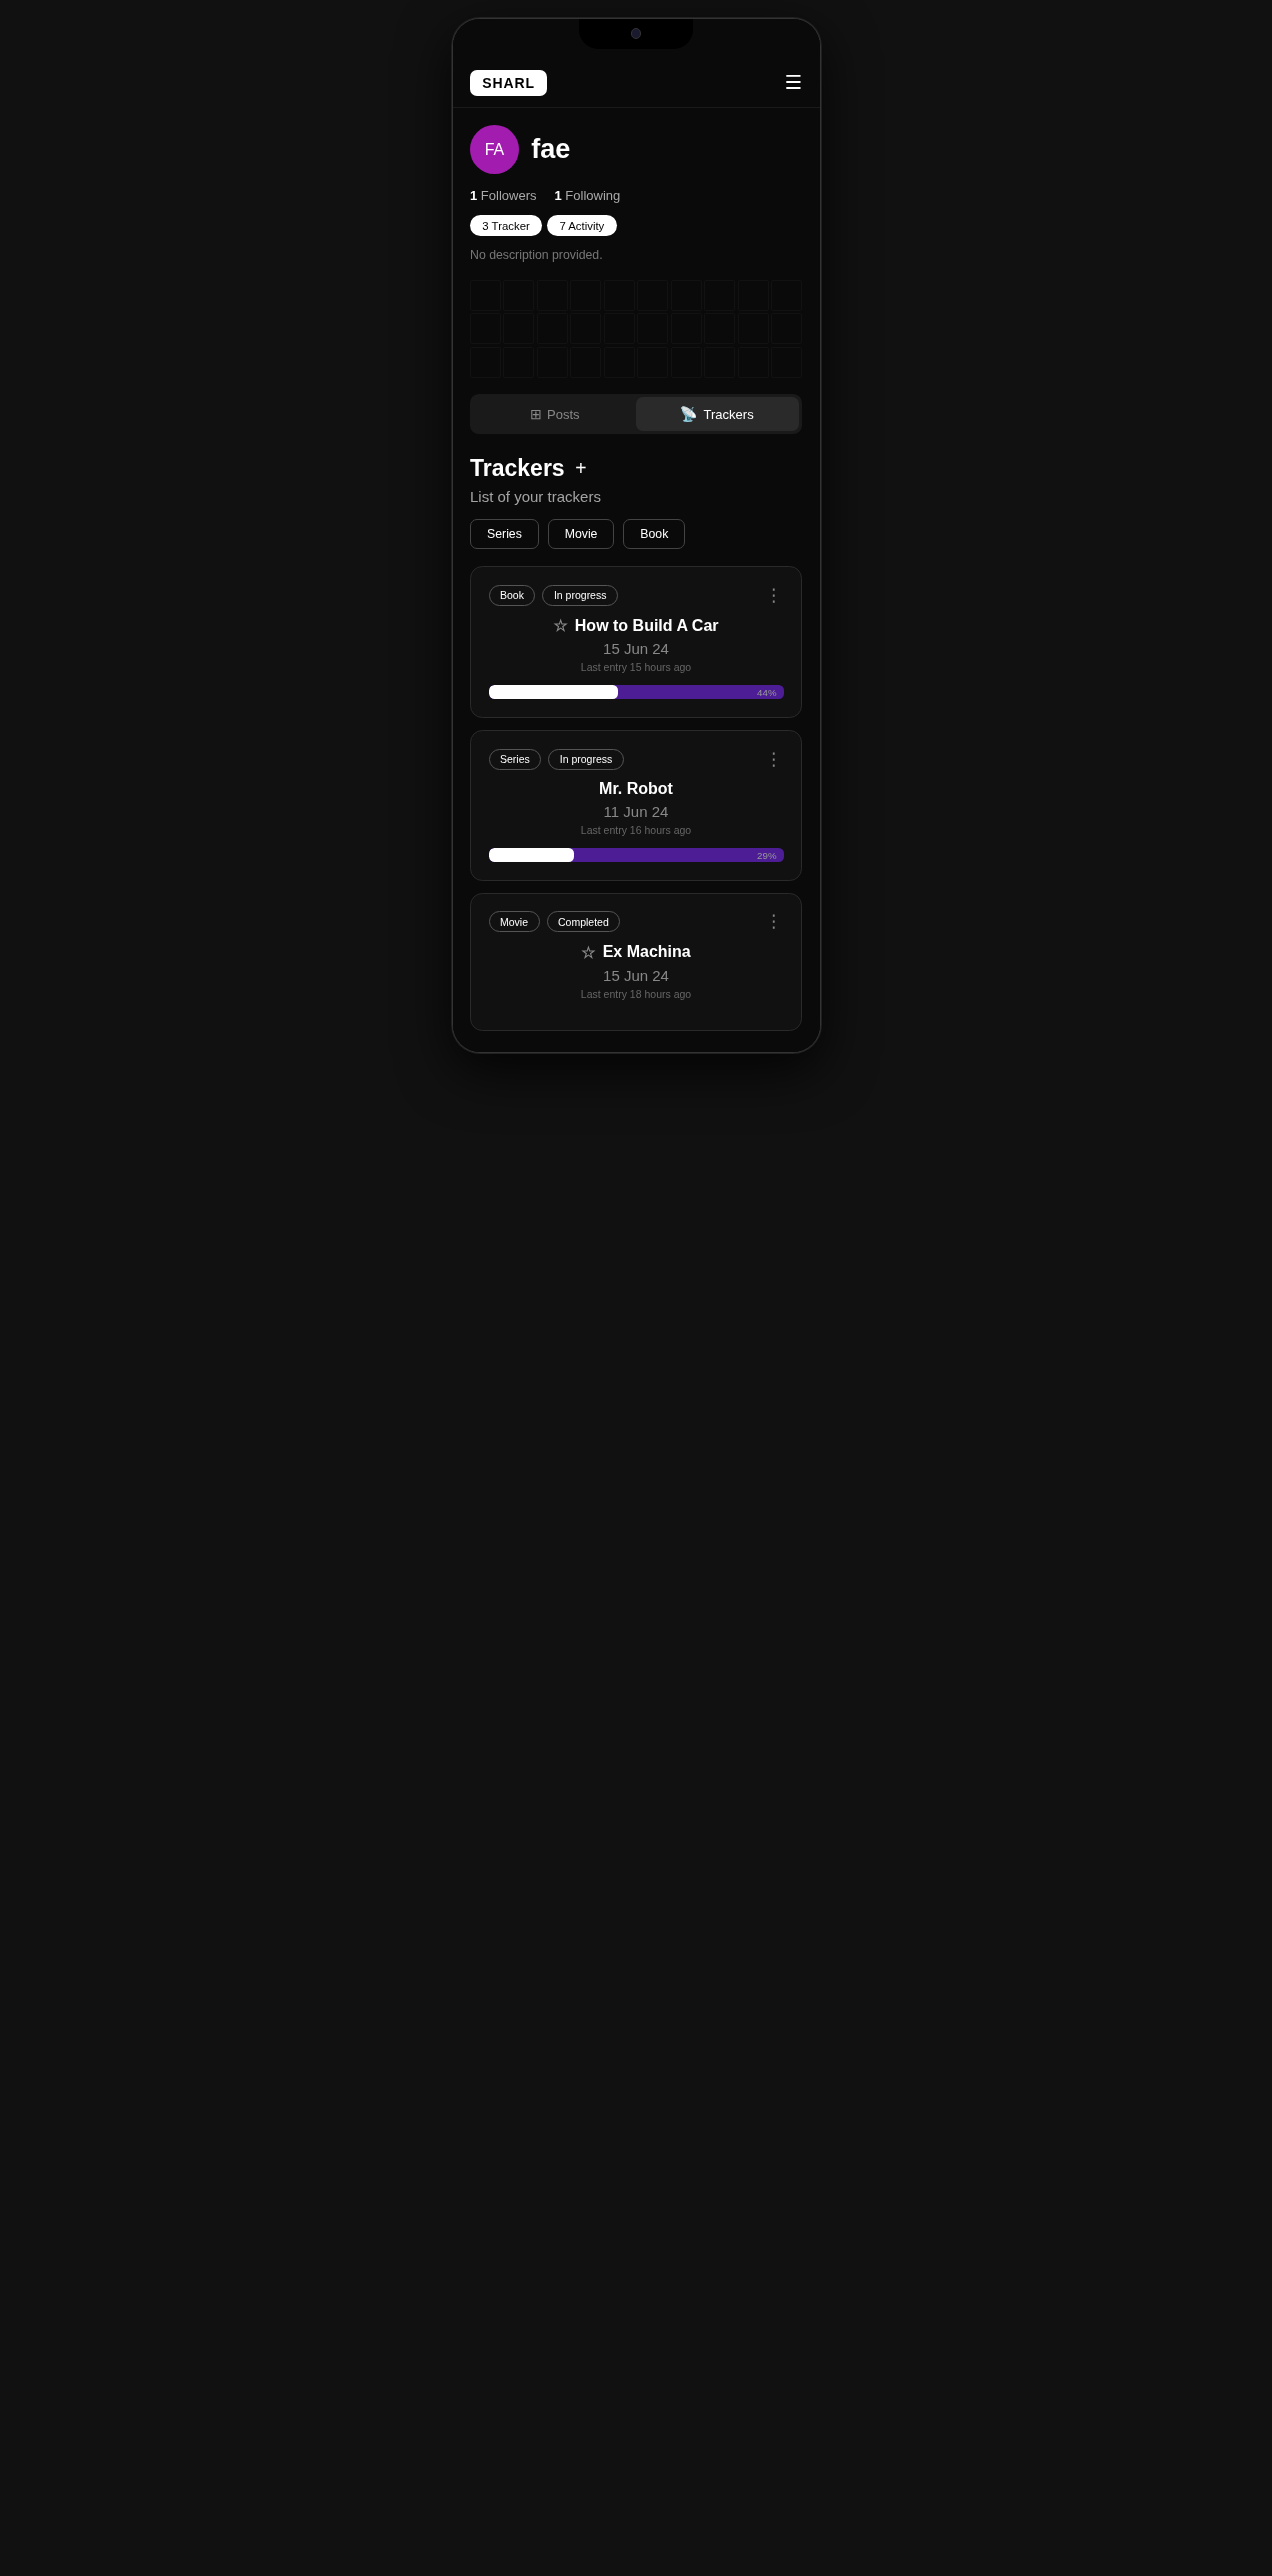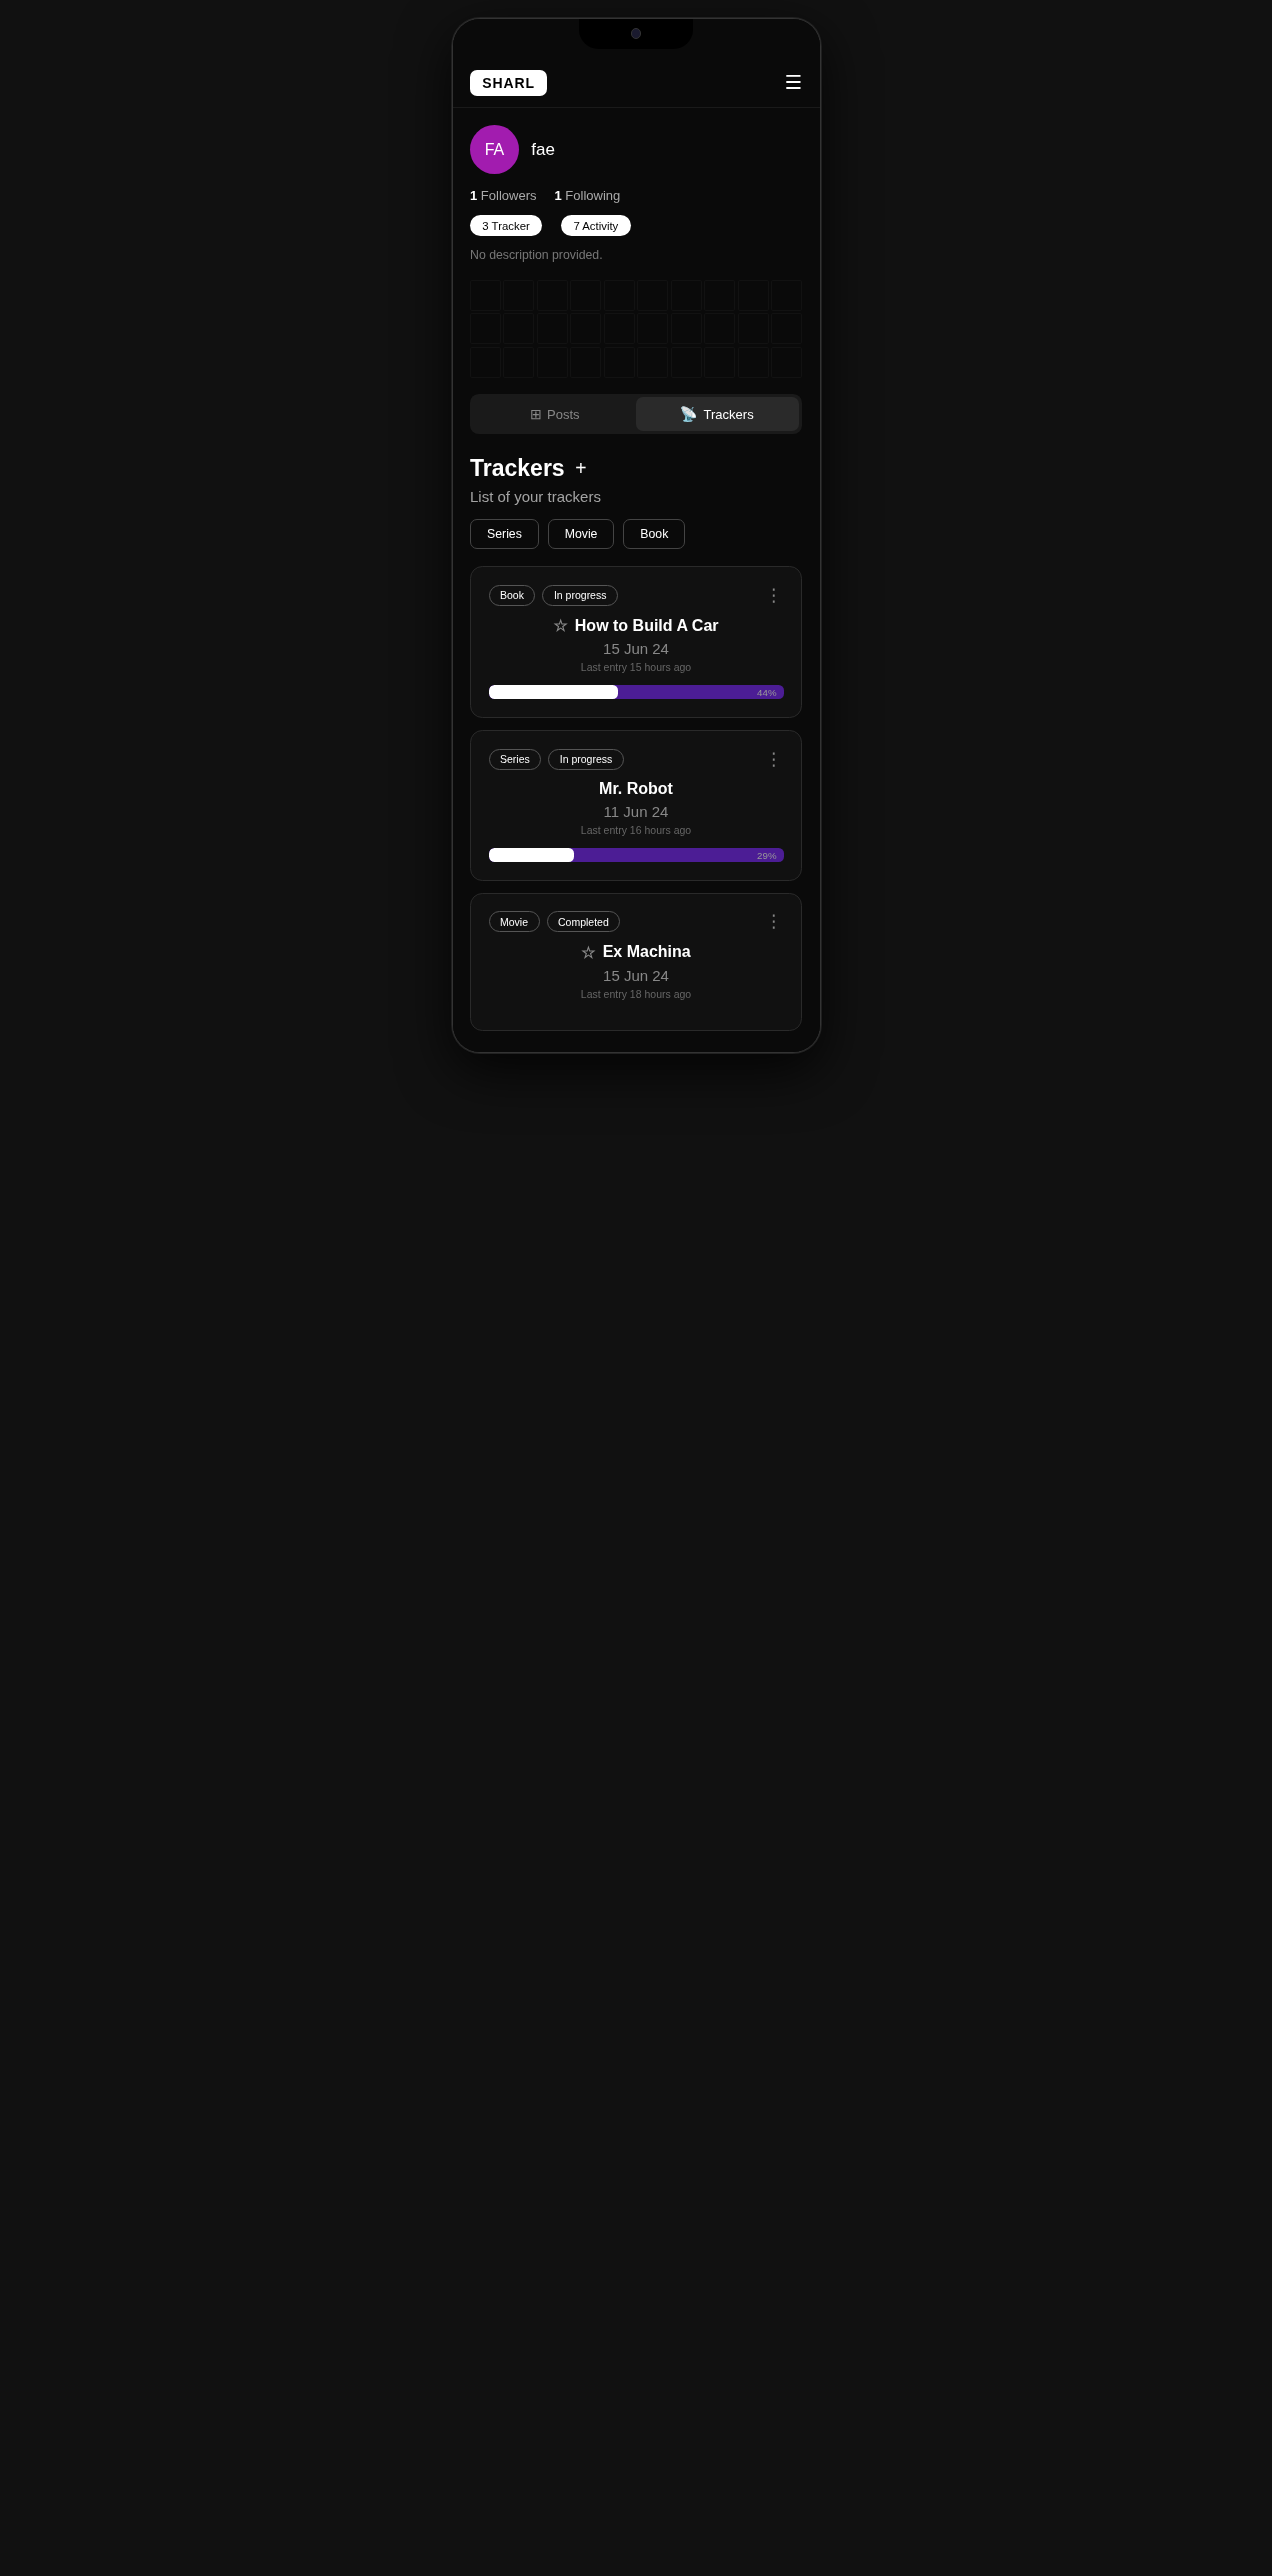--- a/index.html
+++ b/index.html
@@ -106,43 +106,43 @@
       display: flex;
       align-items: center;
       justify-content: center;
       color: #fff;
       font-weight: 400;
       font-size: 16px;
     }
 
     .username {
       color: #fff;
-      font-size: 17px;
-      font-weight: 400;
+      font-size: 27px;
+      font-weight: 700;
     }
 
     .follow-stats {
       display: flex;
       gap: 18px;
       margin-bottom: 12.3px;
     }
 
     .follow-stat {
       color: #aaa;
       font-size: 13px;
     }
 
     .follow-stat strong {
       color: #fff;
       font-weight: 700;
     }
 
     .stat-badges {
       display: flex;
-      gap: 19px;
+      gap: 5px;
       margin-bottom: 12.3px;
     }
 
     .stat-badge {
       background: #fff;
       color: #000;
       border-radius: 17.5px;
       padding: 4.4px 12.3px;
       font-size: 11.4px;
       font-weight: 500;

